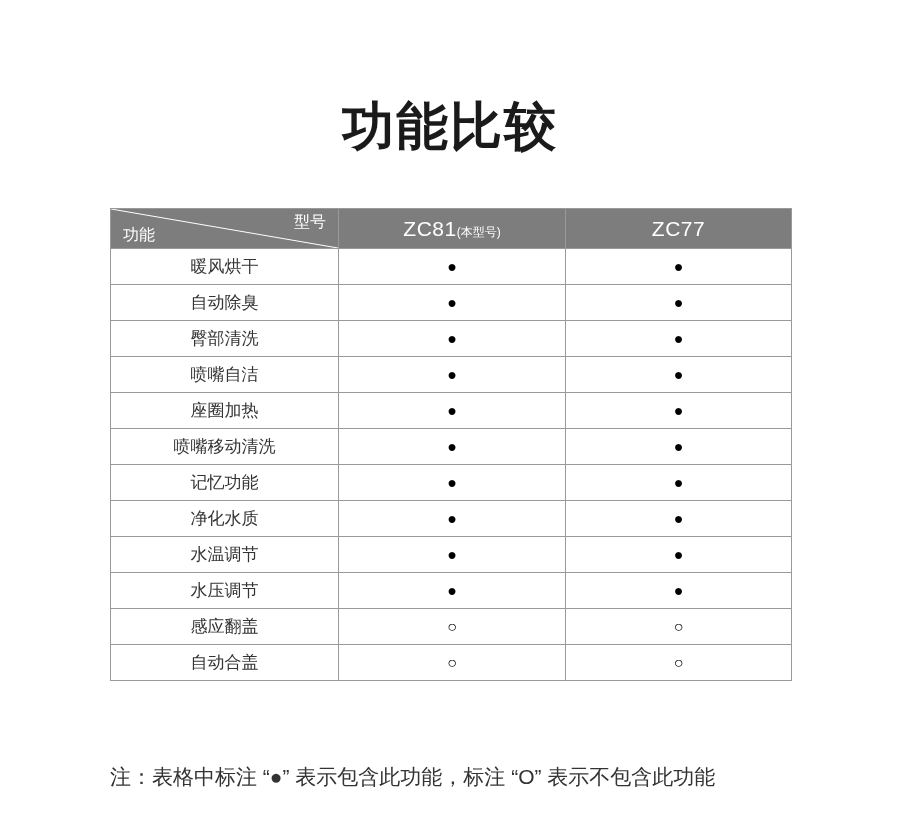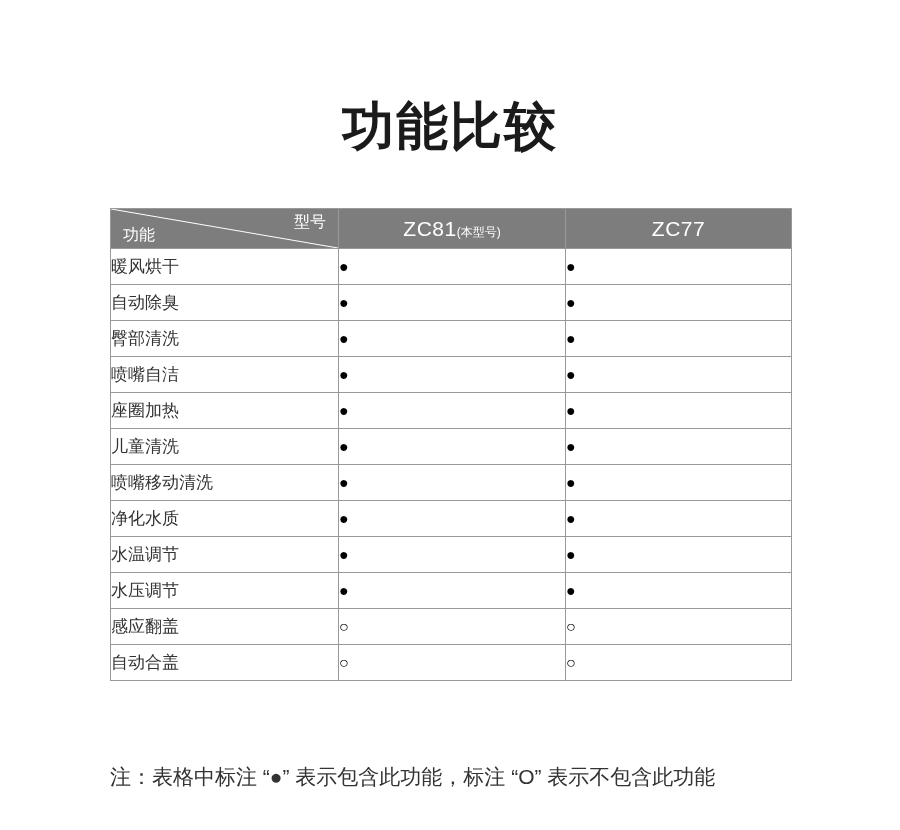--- a/index.html
+++ b/index.html
@@ -61,20 +61,21 @@
   th.corner .corner-bl {
     position: absolute;
     bottom: 4px; left: 12px;
     font-size: 16px;
     line-height: 1.2;
   }
   .model-name { font-size: 21px; letter-spacing: 0.5px; }
   .model-suffix { font-size: 12px; margin-left: 0; }
   table.cmp tbody td {
     height: 36px;
+    text-align: center;
     vertical-align: middle;
     background: #ffffff;
   }
   td.feat { font-size: 17px; color: #333333; }
   td.val  { font-size: 16px; color: #000000; line-height: 1; }
   .note {
     position: absolute;
     left: 110px;
     top: 763px;
     font-size: 21px;
@@ -131,26 +132,26 @@
         <td class="feat">喷嘴自洁</td>
         <td class="val">●</td>
         <td class="val">●</td>
       </tr>
       <tr>
         <td class="feat">座圈加热</td>
         <td class="val">●</td>
         <td class="val">●</td>
       </tr>
       <tr>
-        <td class="feat">儿童清洗</td>
+        <td class="feat">喷嘴移动清洗</td>
         <td class="val">●</td>
         <td class="val">●</td>
       </tr>
       <tr>
-        <td class="feat">喷嘴移动清洗</td>
+        <td class="feat">记忆功能</td>
         <td class="val">●</td>
         <td class="val">●</td>
       </tr>
       <tr>
         <td class="feat">净化水质</td>
         <td class="val">●</td>
         <td class="val">●</td>
       </tr>
       <tr>
         <td class="feat">水温调节</td>

